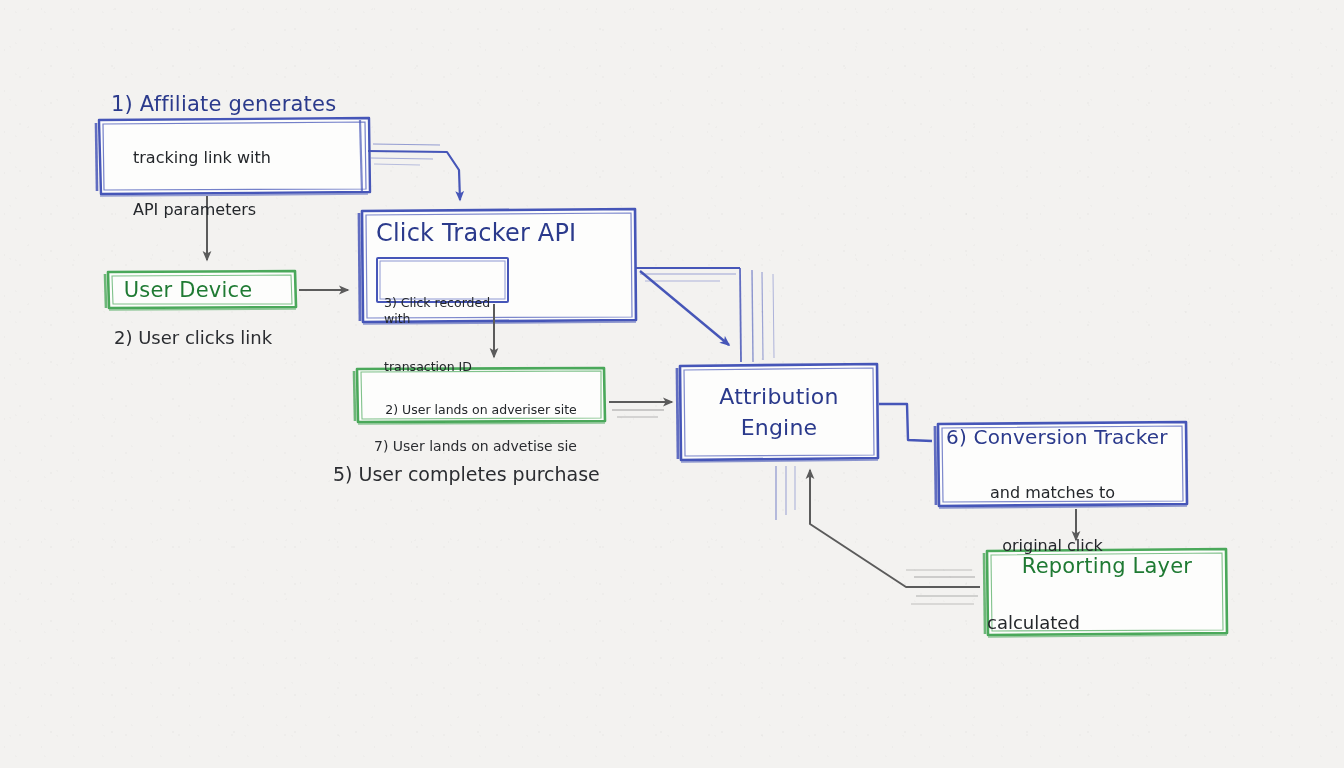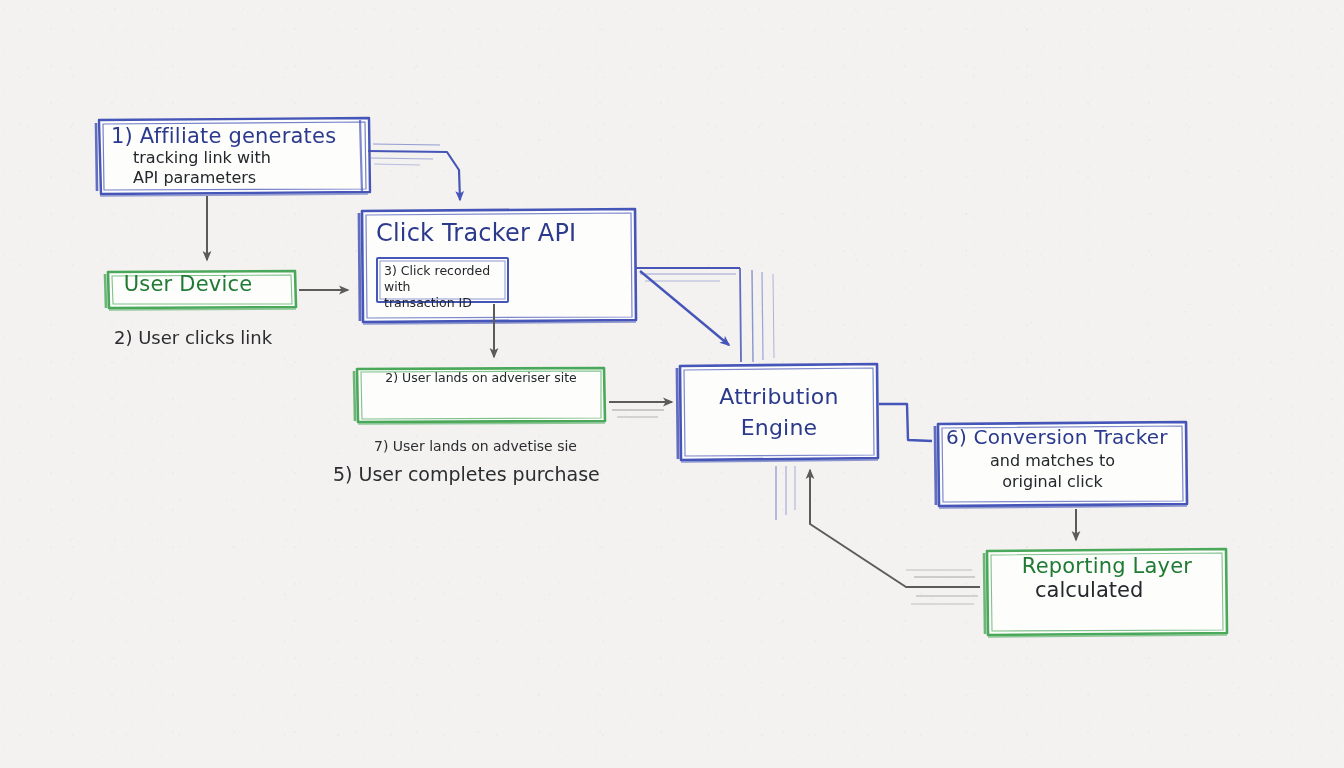--- a/index.html
+++ b/index.html
@@ -44,20 +44,21 @@
   }
   .node .title {
     font-family: "DejaVu Sans", sans-serif;
     letter-spacing: 0.2px;
   }
   .blue-title { color: #2b3a8c; }
   .green-title { color: #1f7a33; }
   .sub {
     font-family: "DejaVu Sans", sans-serif;
     color: #24272b;
+    margin-top: 32px;
   }
   .free-label {
     position: absolute;
     font-family: "DejaVu Sans", sans-serif;
     color: #2b2d31;
     z-index: 4;
     white-space: nowrap;
   }
   .inner-box {
     position: absolute;
@@ -202,41 +203,41 @@
 </div>
 
 <div class="node" style="left:362px; top:211px; width:274px; height:111px; justify-content:flex-start; padding:6px 0 0 14px;">
   <div class="title blue-title" style="font-size:24px; line-height:32px;">Click Tracker API</div>
 </div>
 <div class="inner-box" style="left:377px; top:258px; width:131px; height:44px; padding:5px 0 0 7px; box-sizing:border-box;">
   <div class="sub" style="font-size:12.5px; line-height:16px;">3) Click recorded with</div>
   <div class="sub" style="font-size:12.5px; line-height:16px;">transaction ID</div>
 </div>
 
-<div class="node" style="left:108px; top:265px; width:160px; height:37px; align-items:center;">
+<div class="node" style="left:108px; top:271px; width:160px; height:37px; align-items:center;">
   <div class="title green-title" style="font-size:21px; line-height:24px;">User Device</div>
 </div>
 
 <div class="node" style="left:357px; top:368px; width:248px; height:54px; justify-content:flex-start; padding-top:2px;">
   <div class="sub" style="font-size:12.5px; line-height:16px; text-align:center;">2) User lands on adveriser site</div>
 </div>
 
 <div class="node" style="left:680px; top:364px; width:198px; height:95px; align-items:center;">
   <div class="title blue-title" style="font-size:22px; line-height:31px;">Attribution</div>
   <div class="title blue-title" style="font-size:22px; line-height:31px;">Engine</div>
 </div>
 
 <div class="node" style="left:938px; top:422px; width:249px; height:83px; padding:2px 4px 0 8px; justify-content:flex-start;">
   <div class="title blue-title" style="font-size:20px; line-height:26px;">6) Conversion Tracker</div>
   <div class="sub" style="font-size:16px; line-height:21px; text-align:center; padding-right:24px;">and matches to</div>
   <div class="sub" style="font-size:16px; line-height:21px; text-align:center; padding-right:24px;">original click</div>
 </div>
 
 <div class="node" style="left:987px; top:549px; width:240px; height:85px; padding-top:4px; justify-content:flex-start;">
   <div class="title green-title" style="font-size:21px; line-height:27px; text-align:center;">Reporting Layer</div>
-  <div class="sub" style="font-size:21px; line-height:21px; padding-left:48px;">calculated</div>
+  <div class="sub" style="font-size:18px; line-height:21px; ">calculated</div>
 </div>
 
 <div class="free-label" style="left:114px; top:327px; font-size:18px;">2) User clicks link</div>
 
 <div class="free-label" style="left:374px; top:438px; font-size:14px;">7) User lands on advetise sie</div>
 
 <div class="free-label" style="left:333px; top:463px; font-size:19px;">5) User completes purchase</div>
 
 </body></html>

